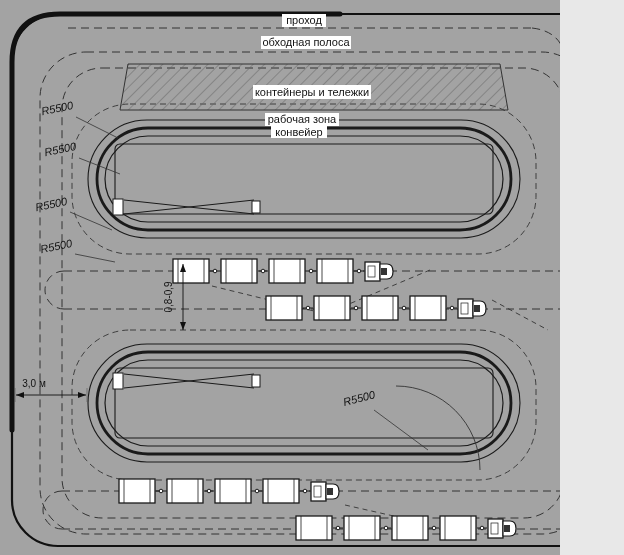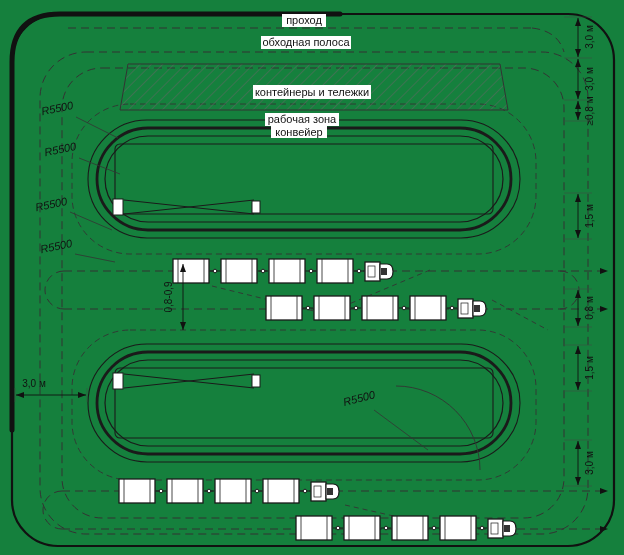--- a/index.html
+++ b/index.html
@@ -1,16 +1,16 @@
 <!DOCTYPE html>
 <html><head>
 <meta charset="utf-8">
 <style>
   html,body { margin:0; padding:0; background:#e8e8e8; }
-  .stage { width:624px; height:555px; background:#15803d; position:relative; overflow:hidden;
+  .stage { width:560px; height:555px; background:#a3a3a3; position:relative; overflow:hidden;
            font-family:"Liberation Sans", sans-serif; }
   svg { display:block; }
   .lbl { font:11px "Liberation Sans", sans-serif; fill:#111; }
   .dim { font:10px "Liberation Sans", sans-serif; fill:#111; }
   .rad { font:italic 11px "Liberation Sans", sans-serif; fill:#111; }
 </style>
 </head>
 <body>
 
 <div class="stage">

